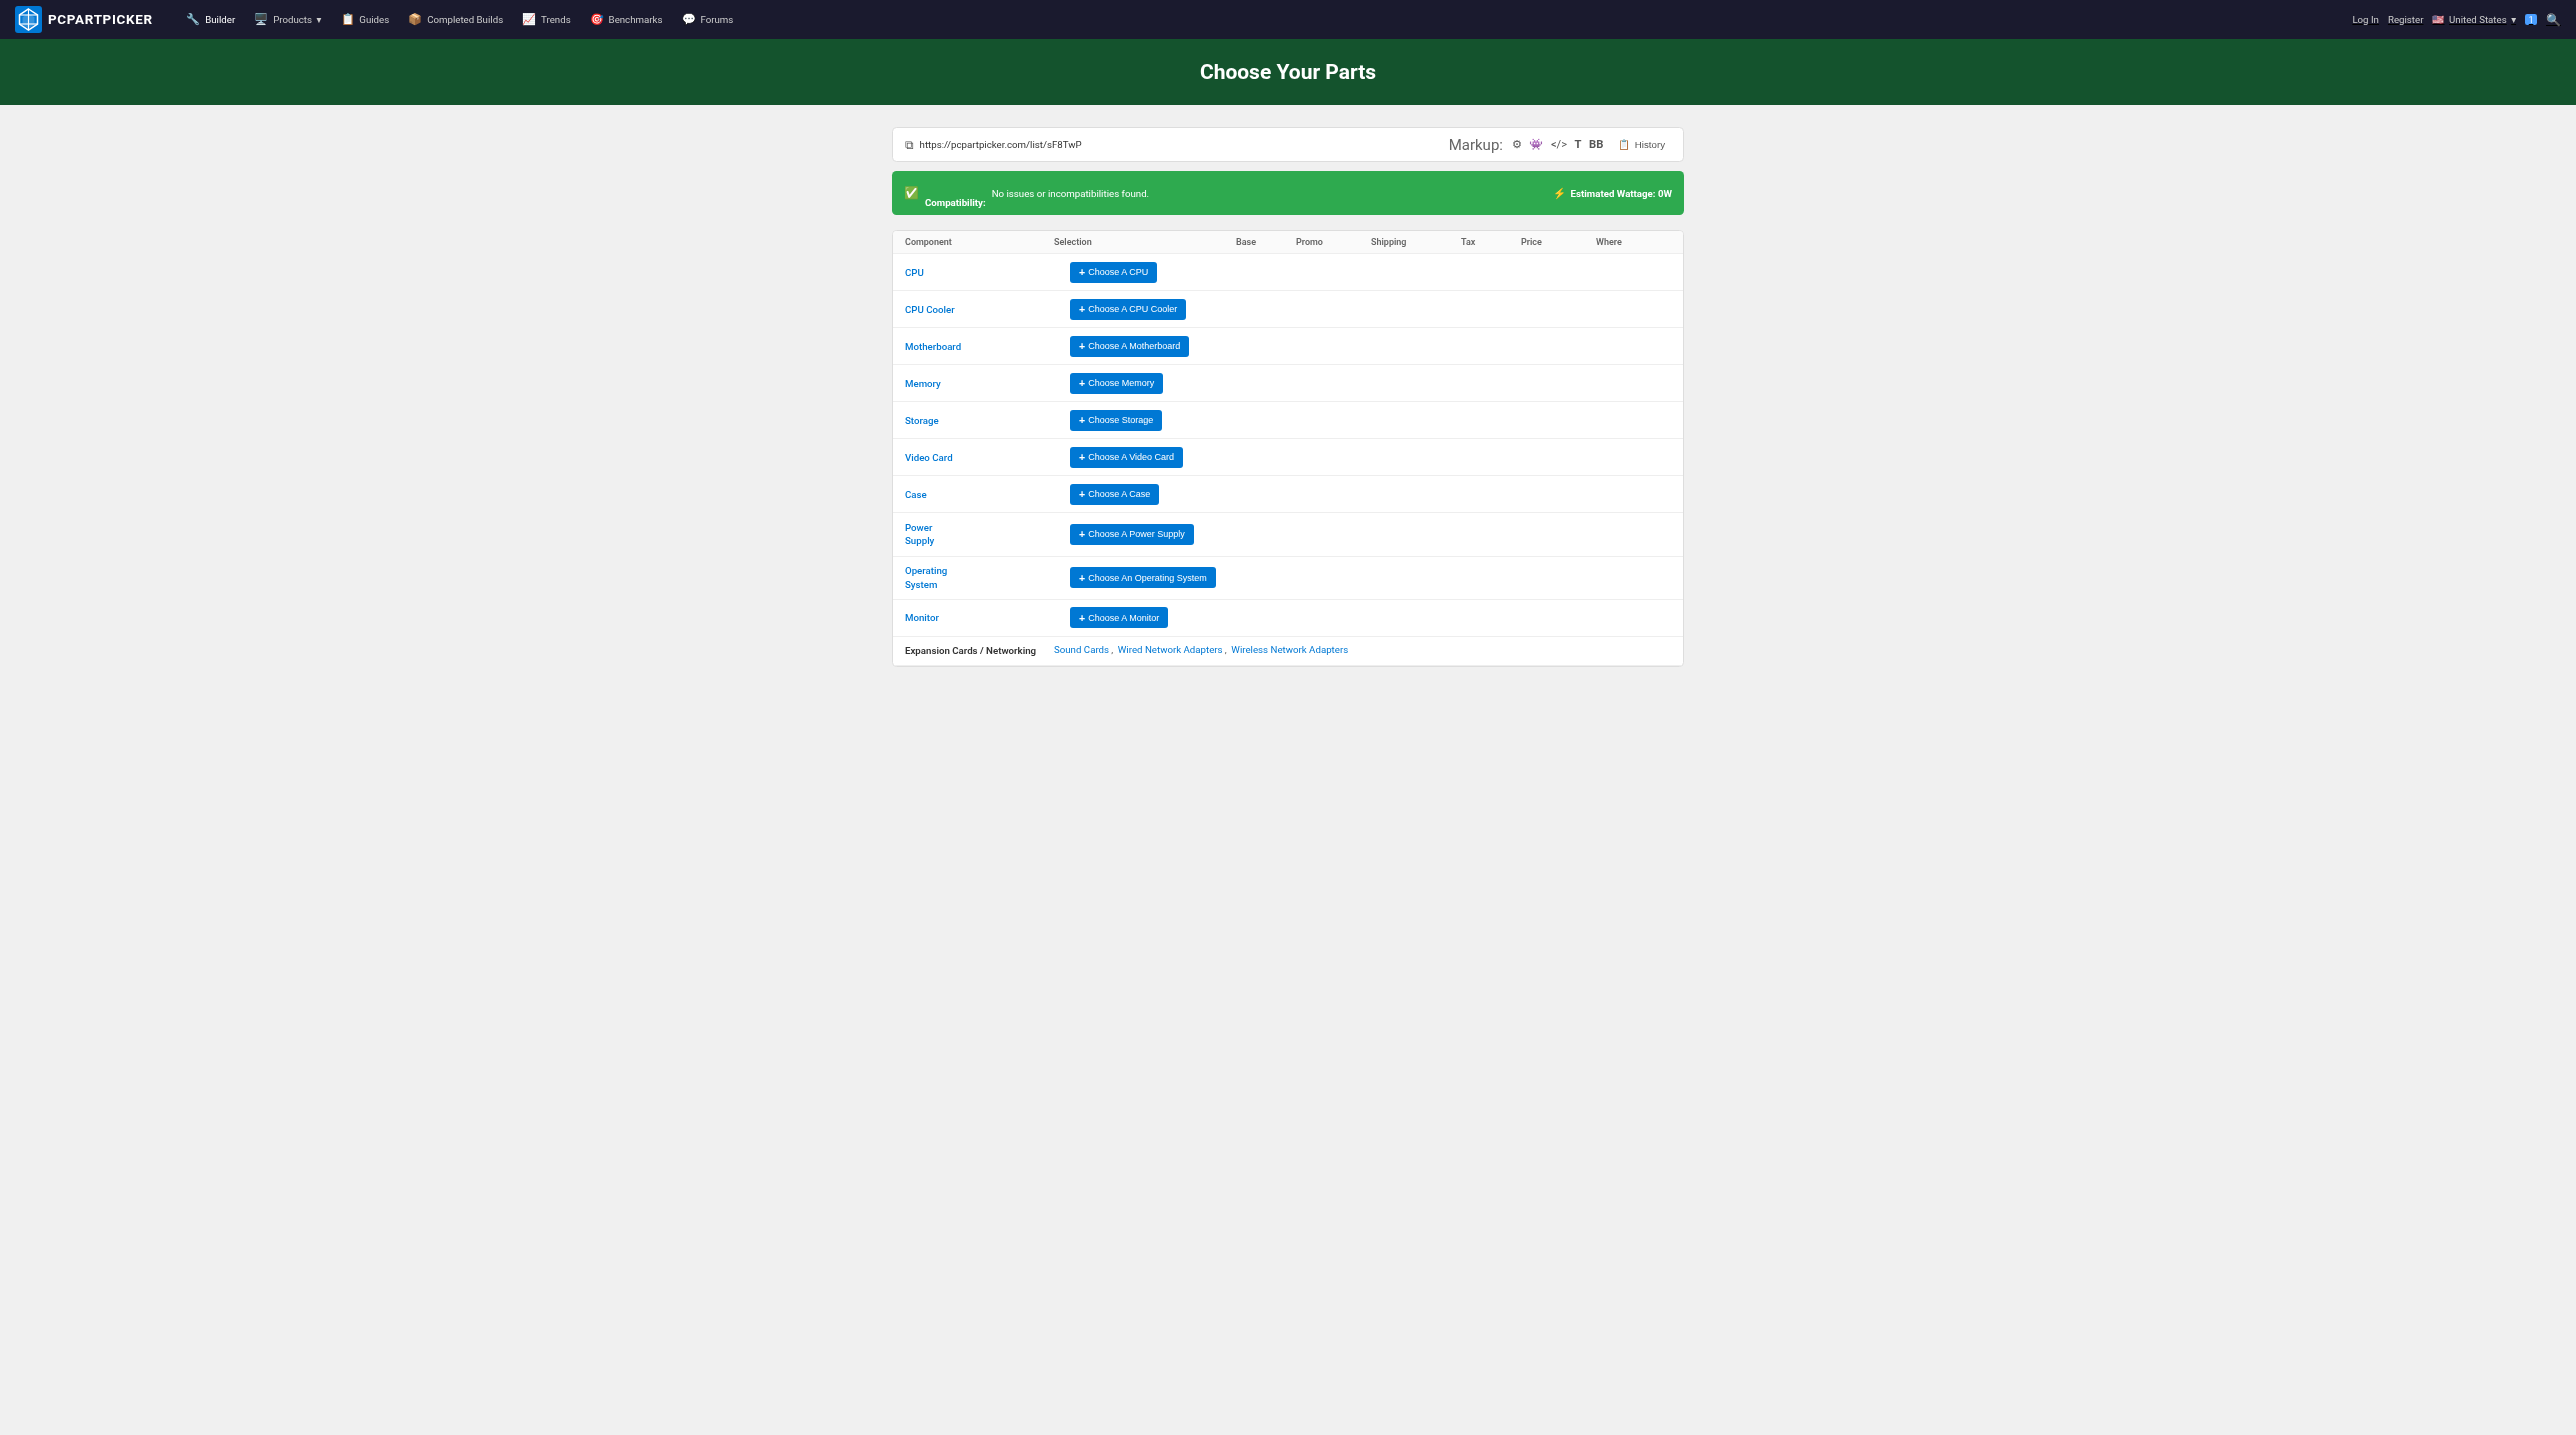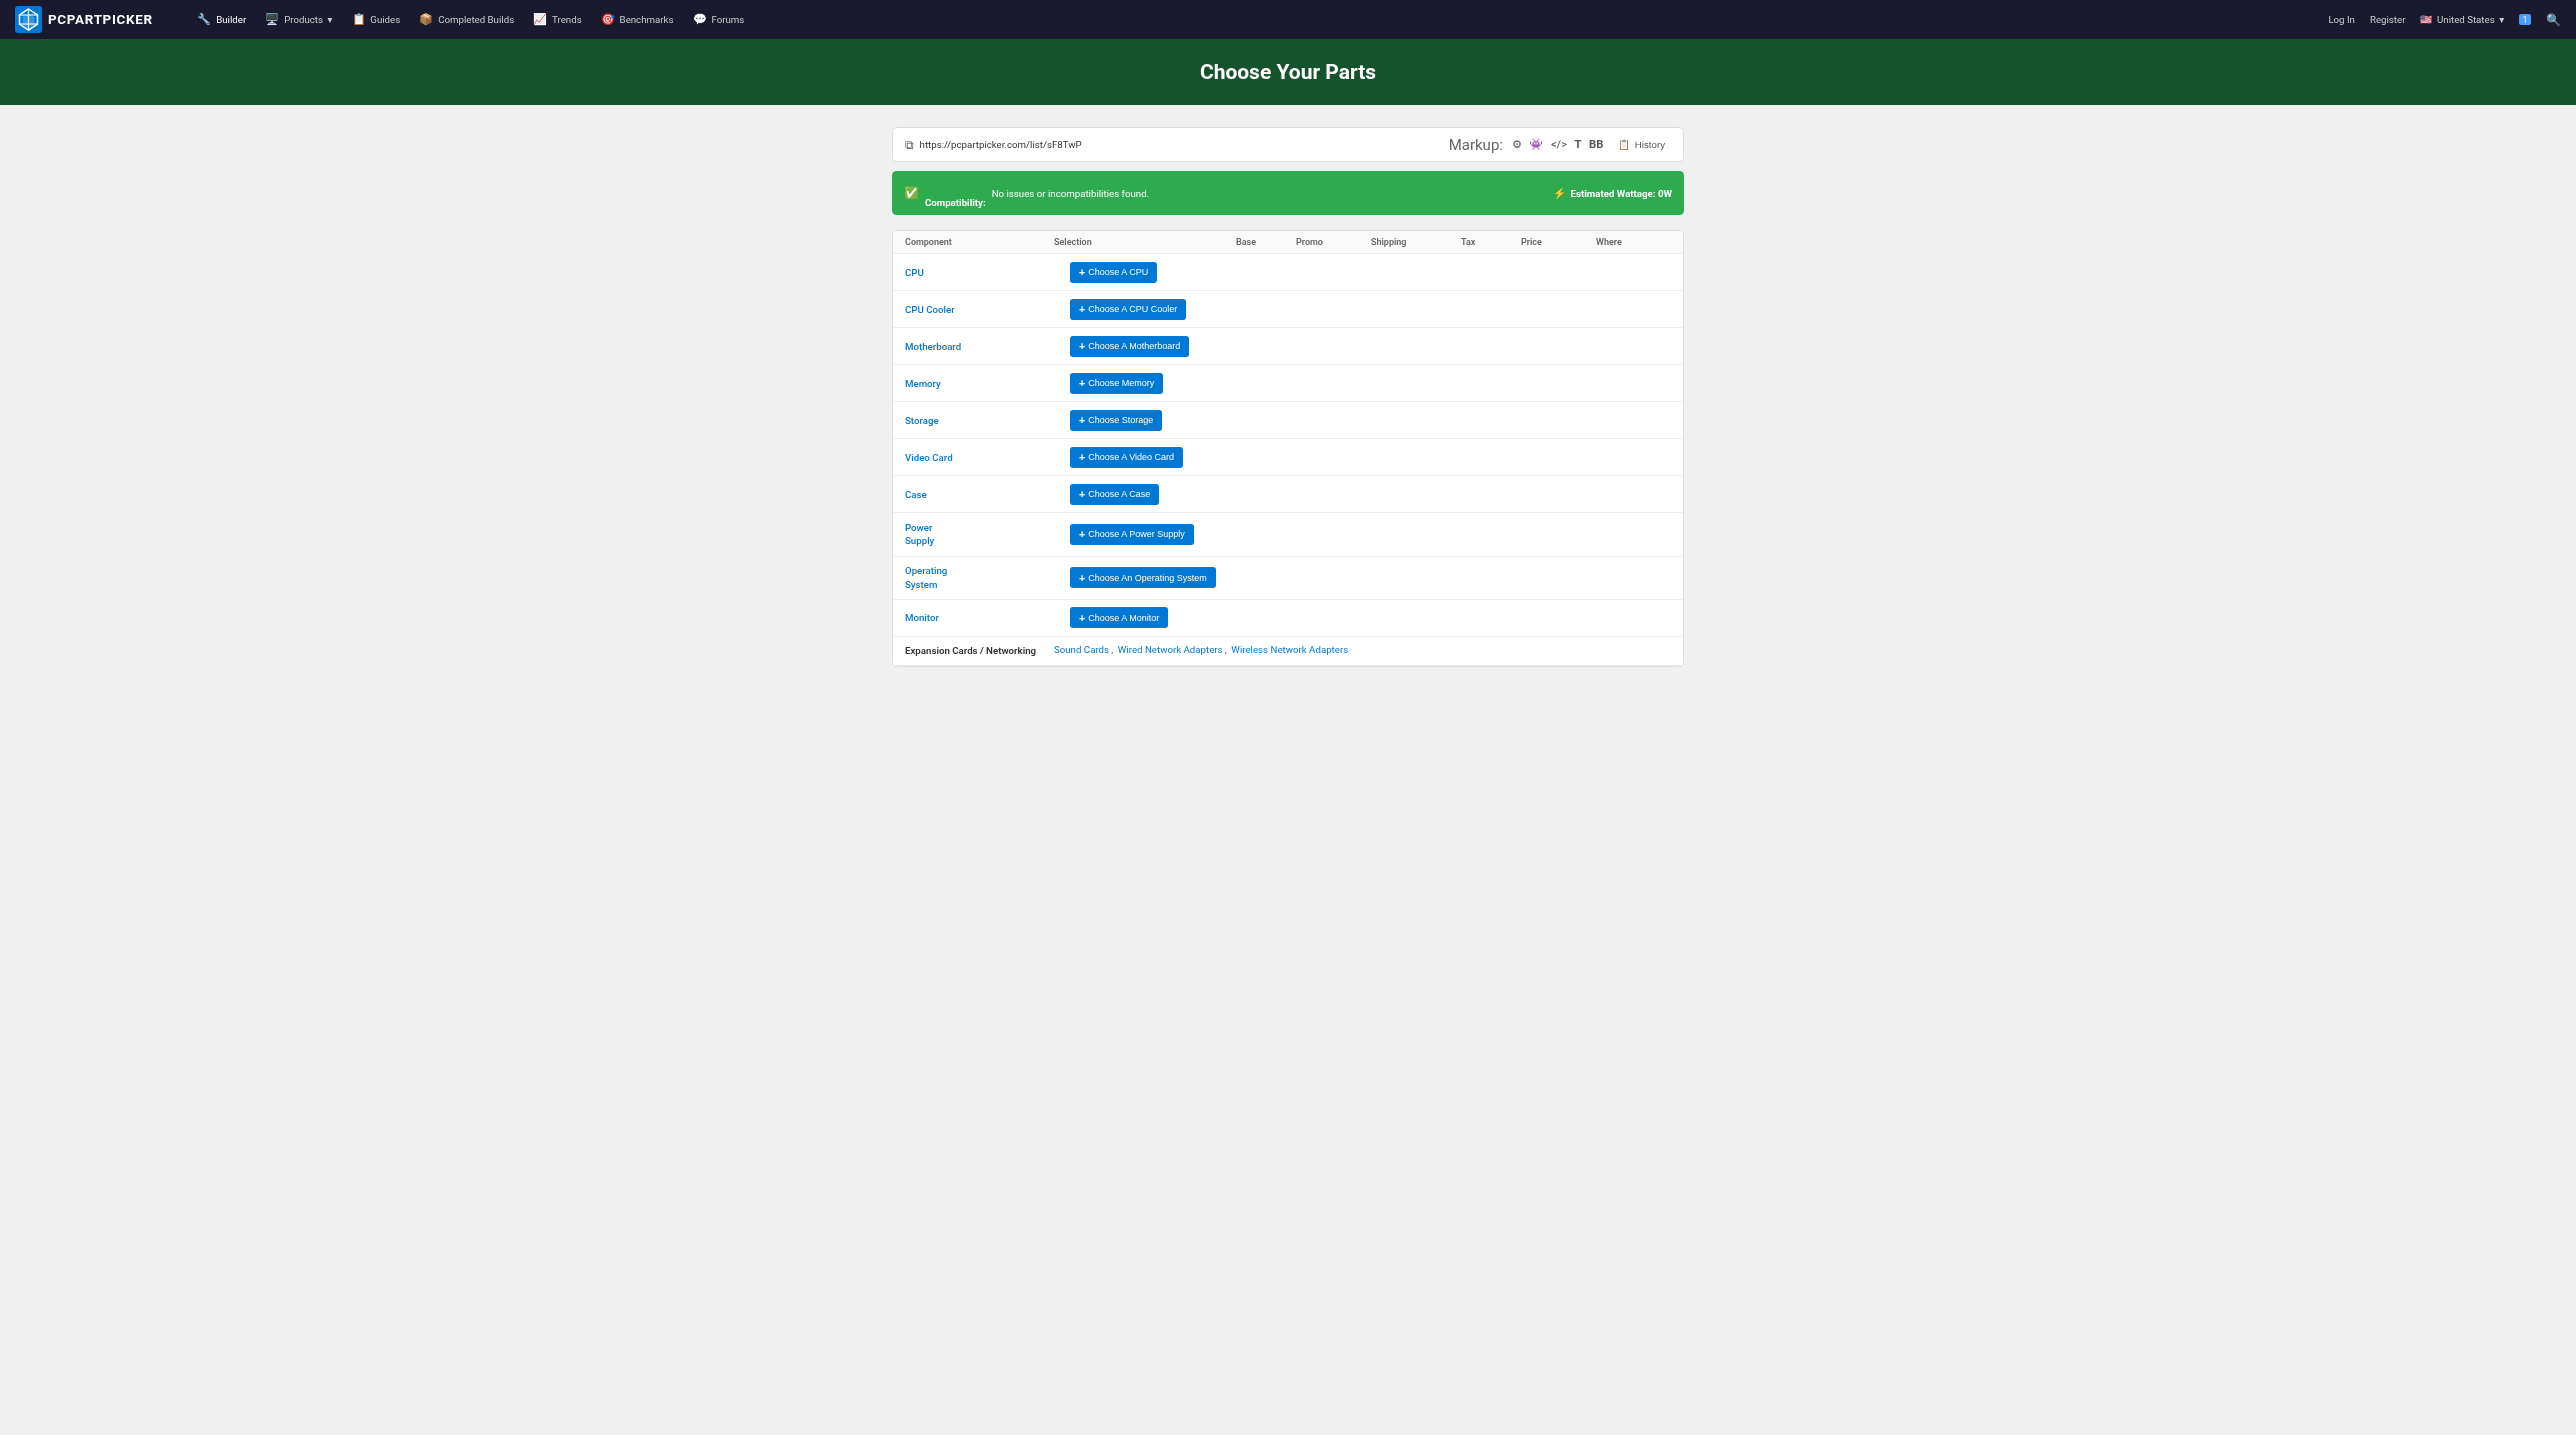--- a/index.html
+++ b/index.html
@@ -7,39 +7,39 @@
 
     
     .navbar {
       background: #1a1a2e;
       display: flex;
       align-items: center;
       padding: 0 15px;
       height: 39px;
       justify-content: space-between;
     }
-    .navbar-left { display: flex; align-items: center; gap: 21px; }
+    .navbar-left { display: flex; align-items: center; gap: 10px; }
     .logo { display: flex; align-items: center; gap: 6px; text-decoration: none; }
     .logo-icon { width: 27px; height: 27px; }
     .logo-text { color: white; font-size: 13.4px; font-weight: 700; letter-spacing: 0.7px; }
     .nav-links { display: flex; align-items: center; gap: 1.5px; margin-left: 15px; }
     .nav-item {
       color: #ccc;
       text-decoration: none;
       padding: 4.5px 9px;
       border-radius: 3px;
       display: flex;
       align-items: center;
       gap: 4.5px;
       font-size: 9.7px;
       cursor: pointer;
     }
     .nav-item.active { color: white; }
     .nav-icon { font-size: 11.2px; }
-    .navbar-right { display: flex; align-items: center; gap: 15px; }
+    .navbar-right { display: flex; align-items: center; gap: 9px; text-decoration: underline; }
     .nav-right-link { color: #ccc; text-decoration: none; font-size: 9.7px; cursor: pointer; }
     .flag-container { display: flex; align-items: center; gap: 4.5px; color: #ccc; font-size: 9.7px; cursor: pointer; }
     .search-icon-nav { color: #ccc; font-size: 12px; cursor: pointer; }
     .user-badge { background: #4a9eff; color: white; border-radius: 2.2px; padding: 0.7px 3.7px; font-size: 8.2px; }
 
     
     .hero-banner {
       background: #14532d;
       text-align: center;
       padding: 21px 15px;

